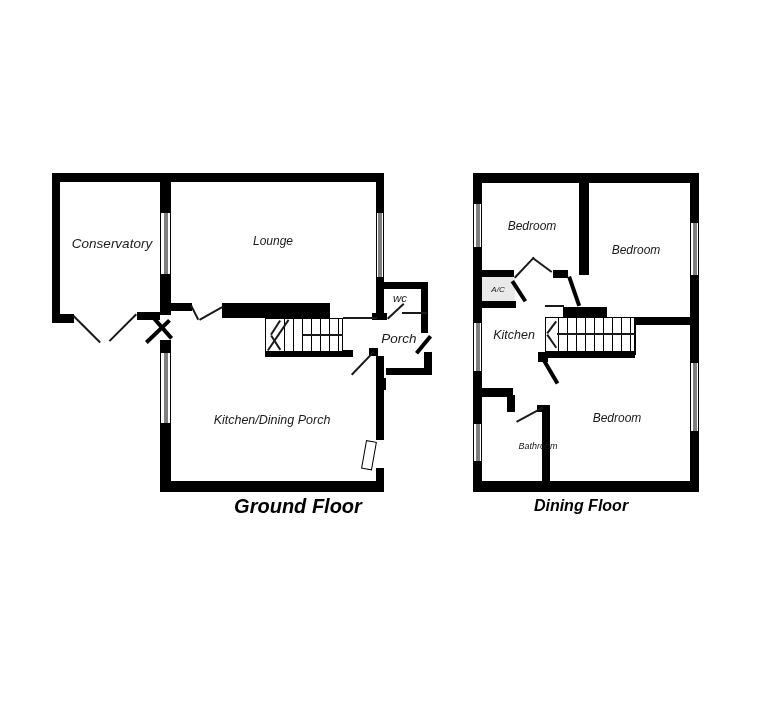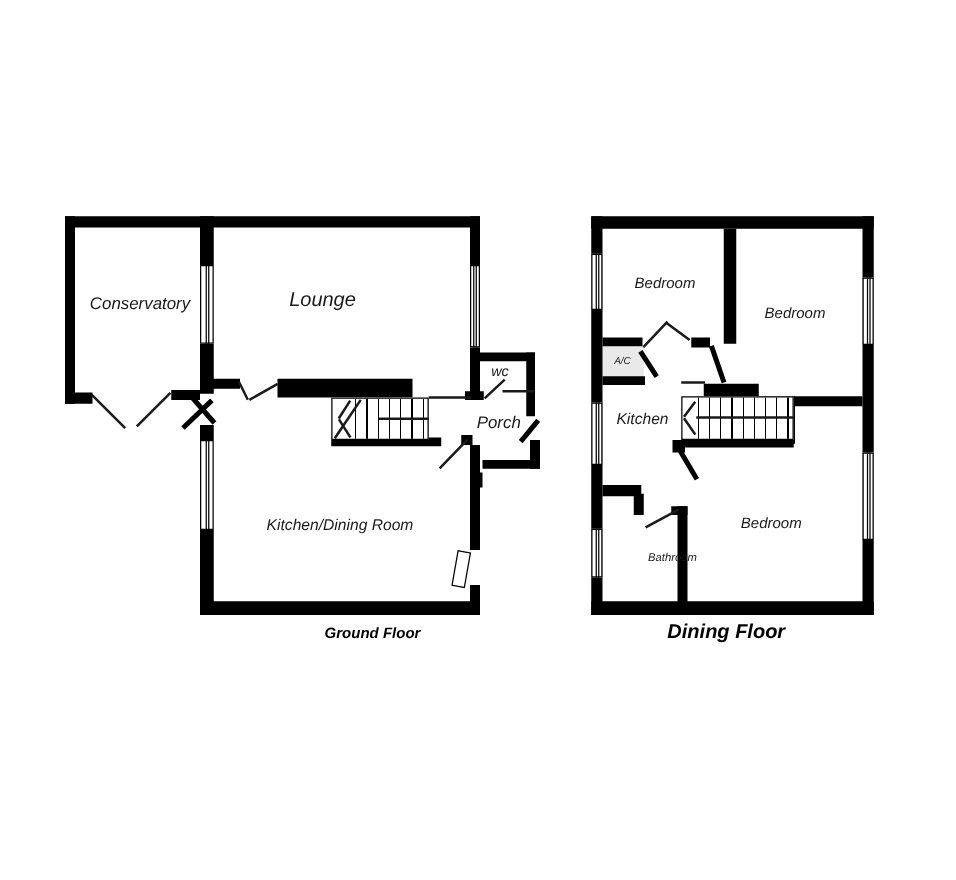--- a/index.html
+++ b/index.html
@@ -104,25 +104,25 @@
     <div class="ln" style="left:351px;top:374px;width:32px;transform:rotate(-46deg)"></div>
     <div class="ln" style="left:387px;top:318px;width:22px;transform:rotate(-43deg)"></div>
 
     <div class="tk" style="left:145px;top:341px;width:32px;transform:rotate(-43.7deg)"></div>
     <div class="tk" style="left:152px;top:313px;width:32px;transform:rotate(48.8deg)"></div>
     <div class="tk" style="left:415px;top:352px;width:22px;transform:rotate(-50.5deg)"></div>
 
     <div class="door-white" style="left:366px;top:441px;width:11px;height:29px;transform:rotate(10deg)"></div>
 
     <div class="lbl" style="left:112px;top:243px;font-size:13.5px">Conservatory</div>
-    <div class="lbl" style="left:258px;top:241px;font-size:16px">Lounge</div>
+    <div class="lbl" style="left:273px;top:241px;font-size:12px">Lounge</div>
     <div class="lbl" style="left:400px;top:298px;font-size:11.5px">wc</div>
     <div class="lbl" style="left:399px;top:338px;font-size:13.5px">Porch</div>
-    <div class="lbl" style="left:272px;top:420px;font-size:12.5px">Kitchen/Dining Room</div>
-    <div class="lbl title" style="left:298px;top:506px;font-size:12px">Ground Floor</div>
+    <div class="lbl" style="left:272px;top:420px;font-size:12.5px">Kitchen/Dining Porch</div>
+    <div class="lbl title" style="left:298px;top:506px;font-size:20px">Ground Floor</div>
   </div>
 
   <div>
 
     <div class="ac-fill" style="left:482px;top:277px;width:33px;height:26px"></div>
 
     <div class="w" style="left:473px;top:173px;width:226px;height:10px"></div>
     <div class="w" style="left:473px;top:173px;width:9px;height:319px"></div>
     <div class="w" style="left:690px;top:173px;width:9px;height:319px"></div>
     <div class="w" style="left:473px;top:481px;width:226px;height:11px"></div>

